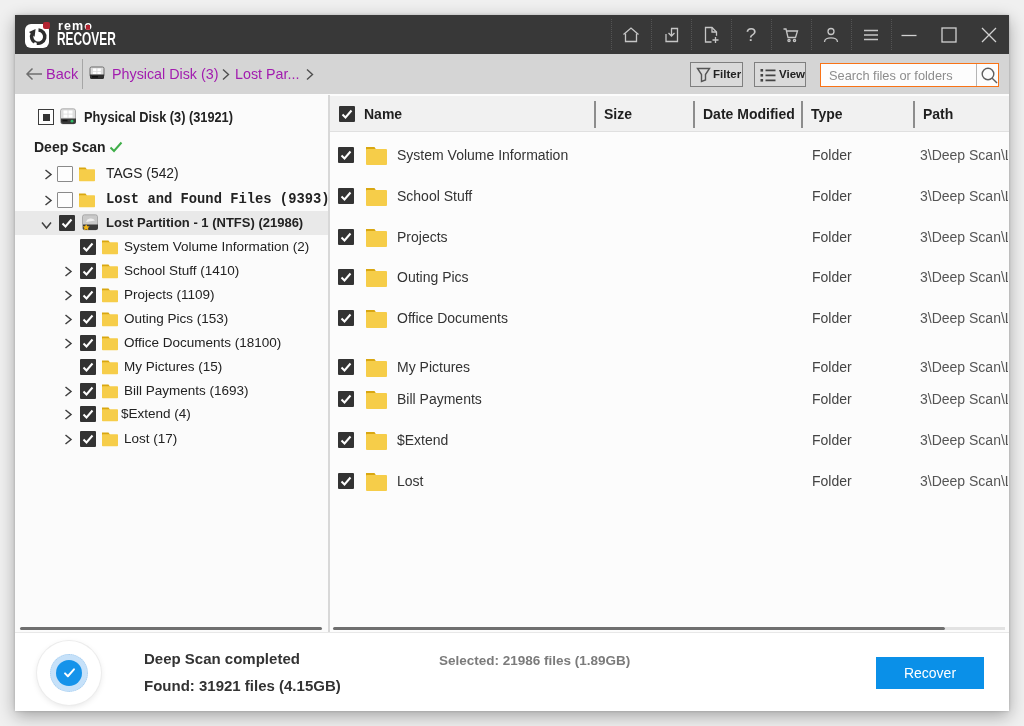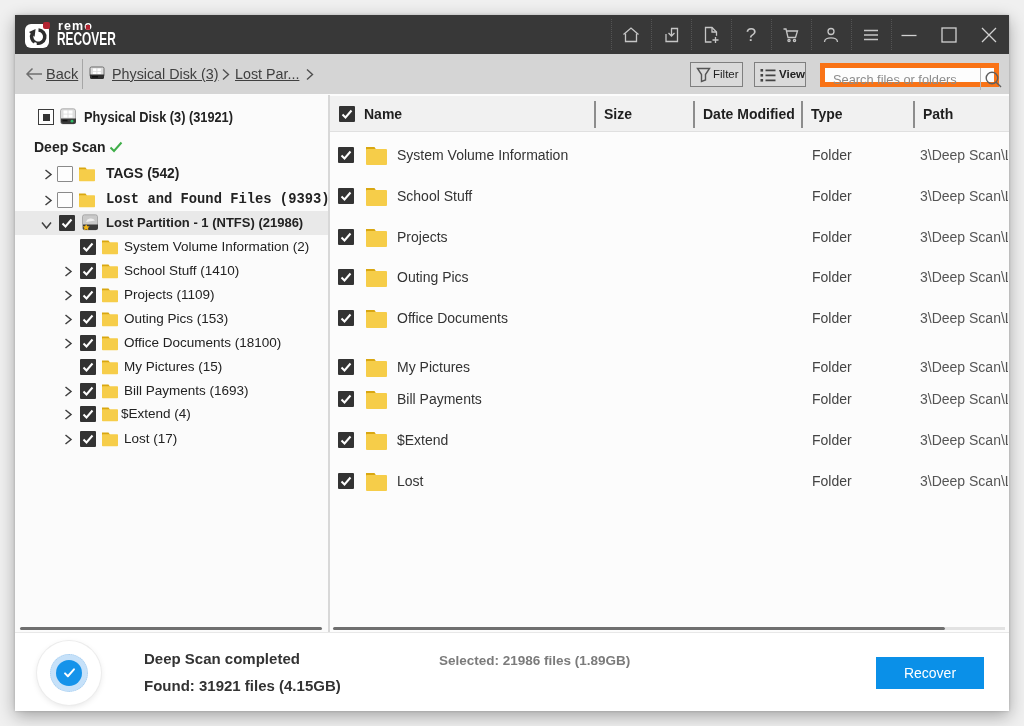--- a/index.html
+++ b/index.html
@@ -10,21 +10,21 @@
 
 
 #titlebar { position:absolute; left:0; top:0; width:994px; height:39px; background:#383838; }
 #logo { position:absolute; left:10px; top:9px; width:24px; height:24px; background:#fff; border-radius:6px; }
 #reddot { position:absolute; left:28px; top:7px; width:7px; height:7px; background:#b32431; border-radius:2px; }
 .tsep { position:absolute; top:4px; height:31px; width:0; border-left:1px dotted #545454; }
 .ticon { position:absolute; top:0; width:40px; height:39px; display:flex; align-items:center; justify-content:center; }
 
 
 #toolbar { position:absolute; left:0; top:39px; width:994px; height:40px; background:#d5d5d5; }
-#toolbar .txt { color:#404040; font-size:14px;text-decoration:underline; }
+#toolbar .txt { color:#a21caf; font-size:14px; }
 
 
 #leftpanel { position:absolute; left:0; top:80px; width:313px; height:537px; background:#fbfbfb; }
 #vdivider { position:absolute; left:313px; top:80px; width:2px; height:537px; background:#d8d8d8; }
 #rightpanel { position:absolute; left:315px; top:80px; width:679px; height:537px; background:#fcfcfc; }
 
 #thead { position:absolute; left:0px; top:1px; width:679px; height:36px; background:#f1f1f1; border-bottom:1px solid #e0e0e0; }
 .hsep { position:absolute; top:5px; height:27px; width:2px; background:#8d8d8d; }
 .htxt { position:absolute; top:0; height:36px; line-height:36px; font-size:14px; font-weight:bold; color:#1f1f1f; }
 
@@ -171,36 +171,36 @@
     </svg>
     <div class="txt" style="position:absolute;left:220px;top:12px;font-size:14.3px;">Lost Par...</div>
     <svg style="position:absolute;left:290px;top:14px" width="9" height="13" viewBox="0 0 9 13" fill="none" stroke="#4f4f4f" stroke-width="1.4">
       <path d="M2 1.5 L7.5 6.5 L2 11.5"></path>
     </svg>
 
     <div style="position:absolute;left:675px;top:8px;width:53px;height:25px;background:#dadada;border:1px solid #7f7f7f;">
       <svg style="position:absolute;left:5px;top:4px" width="15" height="16" viewBox="0 0 15 16" fill="none" stroke="#555" stroke-width="1.4">
         <path d="M1.5 1.5 H13.5 L9.5 7.5 V13 L5.5 14.5 V7.5 Z"></path>
       </svg>
-      <div style="position:absolute;left:22px;top:5px;font-size:11.5px;font-weight:normal;color:#222;">Filter</div>
+      <div style="position:absolute;left:22px;top:5px;font-size:11.5px;font-weight:bold;color:#222;">Filter</div>
     </div>
     <div style="position:absolute;left:739px;top:8px;width:52px;height:25px;background:#dadada;border:1px solid #7f7f7f;">
       <svg style="position:absolute;left:5px;top:5px" width="16" height="15" viewBox="0 0 16 15">
         <g fill="#444">
             <rect x="0.5" y="1" width="2.6" height="2.6"></rect>
             <rect x="0.5" y="6" width="2.6" height="2.6"></rect>
             <rect x="0.5" y="11" width="2.6" height="2.6"></rect>
           </g>
         <g stroke="#444" stroke-width="1.7">
             <path d="M5.5 2.3 H15.5 M5.5 7.3 H15.5 M5.5 12.3 H15.5"></path>
           </g>
       </svg>
       <div style="position:absolute;left:24px;top:5px;font-size:11.5px;font-weight:bold;color:#222;">View</div>
     </div>
-    <div style="position:absolute;left:805px;top:9px;width:179px;height:24px;background:#fdfdfd;border:5px solid #f97316;">
+    <div style="position:absolute;left:805px;top:9px;width:179px;height:24px;background:#fdfdfd;border:1px solid #f97316;">
       <div style="position:absolute;left:8px;top:4px;font-size:12.8px;color:#8d8d8d;">Search files or folders</div>
       <div style="position:absolute;left:155px;top:0px;width:1px;height:22px;background:#b5b5b5"></div>
       <svg style="position:absolute;left:159px;top:2px" width="19" height="19" viewBox="0 0 19 19" fill="none" stroke="#5f5f5f" stroke-width="1.4">
         <circle cx="8" cy="8" r="5.8"></circle>
           <path d="M12.2 12.2 L17 17"></path>
       </svg>
     </div>
   </div>
 
   <div id="leftpanel">
@@ -231,21 +231,21 @@
 
     <div class="trw" style="top:67px;">
       <svg class="chev" style="left:28px" width="10" height="11" viewBox="0 0 10 11" fill="none" stroke="#3f3f3f" stroke-width="1.5">
           <path d="M2.5 1 L8 5.5 L2.5 10"></path>
         </svg>
       <span class="cbu" style="position:absolute;left:42px;top:4px;"></span>
       <svg style="position:absolute;left:63px;top:4px" width="18" height="16" viewBox="0 0 18 16">
           <path fill="#d9a711" d="M1 1.5 h6.5 l2 3 h-8.5z"></path>
           <rect x="1" y="3.2" width="16" height="12" rx="0.8" fill="#f6cd49"></rect>
         </svg>
-      <span class="lbl" style="left:91px;font-weight:bold;font-size:13.8px;">TAGS (542)</span>
+      <span class="lbl" style="left:91px;font-weight:normal;font-size:13.8px;">TAGS (542)</span>
     </div>
     <div class="trw" style="top:93px;">
       <svg class="chev" style="left:28px" width="10" height="11" viewBox="0 0 10 11" fill="none" stroke="#3f3f3f" stroke-width="1.5">
           <path d="M2.5 1 L8 5.5 L2.5 10"></path>
         </svg>
       <span class="cbu" style="position:absolute;left:42px;top:4px;"></span>
       <svg style="position:absolute;left:63px;top:4px" width="18" height="16" viewBox="0 0 18 16">
           <path fill="#d9a711" d="M1 1.5 h6.5 l2 3 h-8.5z"></path>
           <rect x="1" y="3.2" width="16" height="12" rx="0.8" fill="#f6cd49"></rect>
         </svg>

